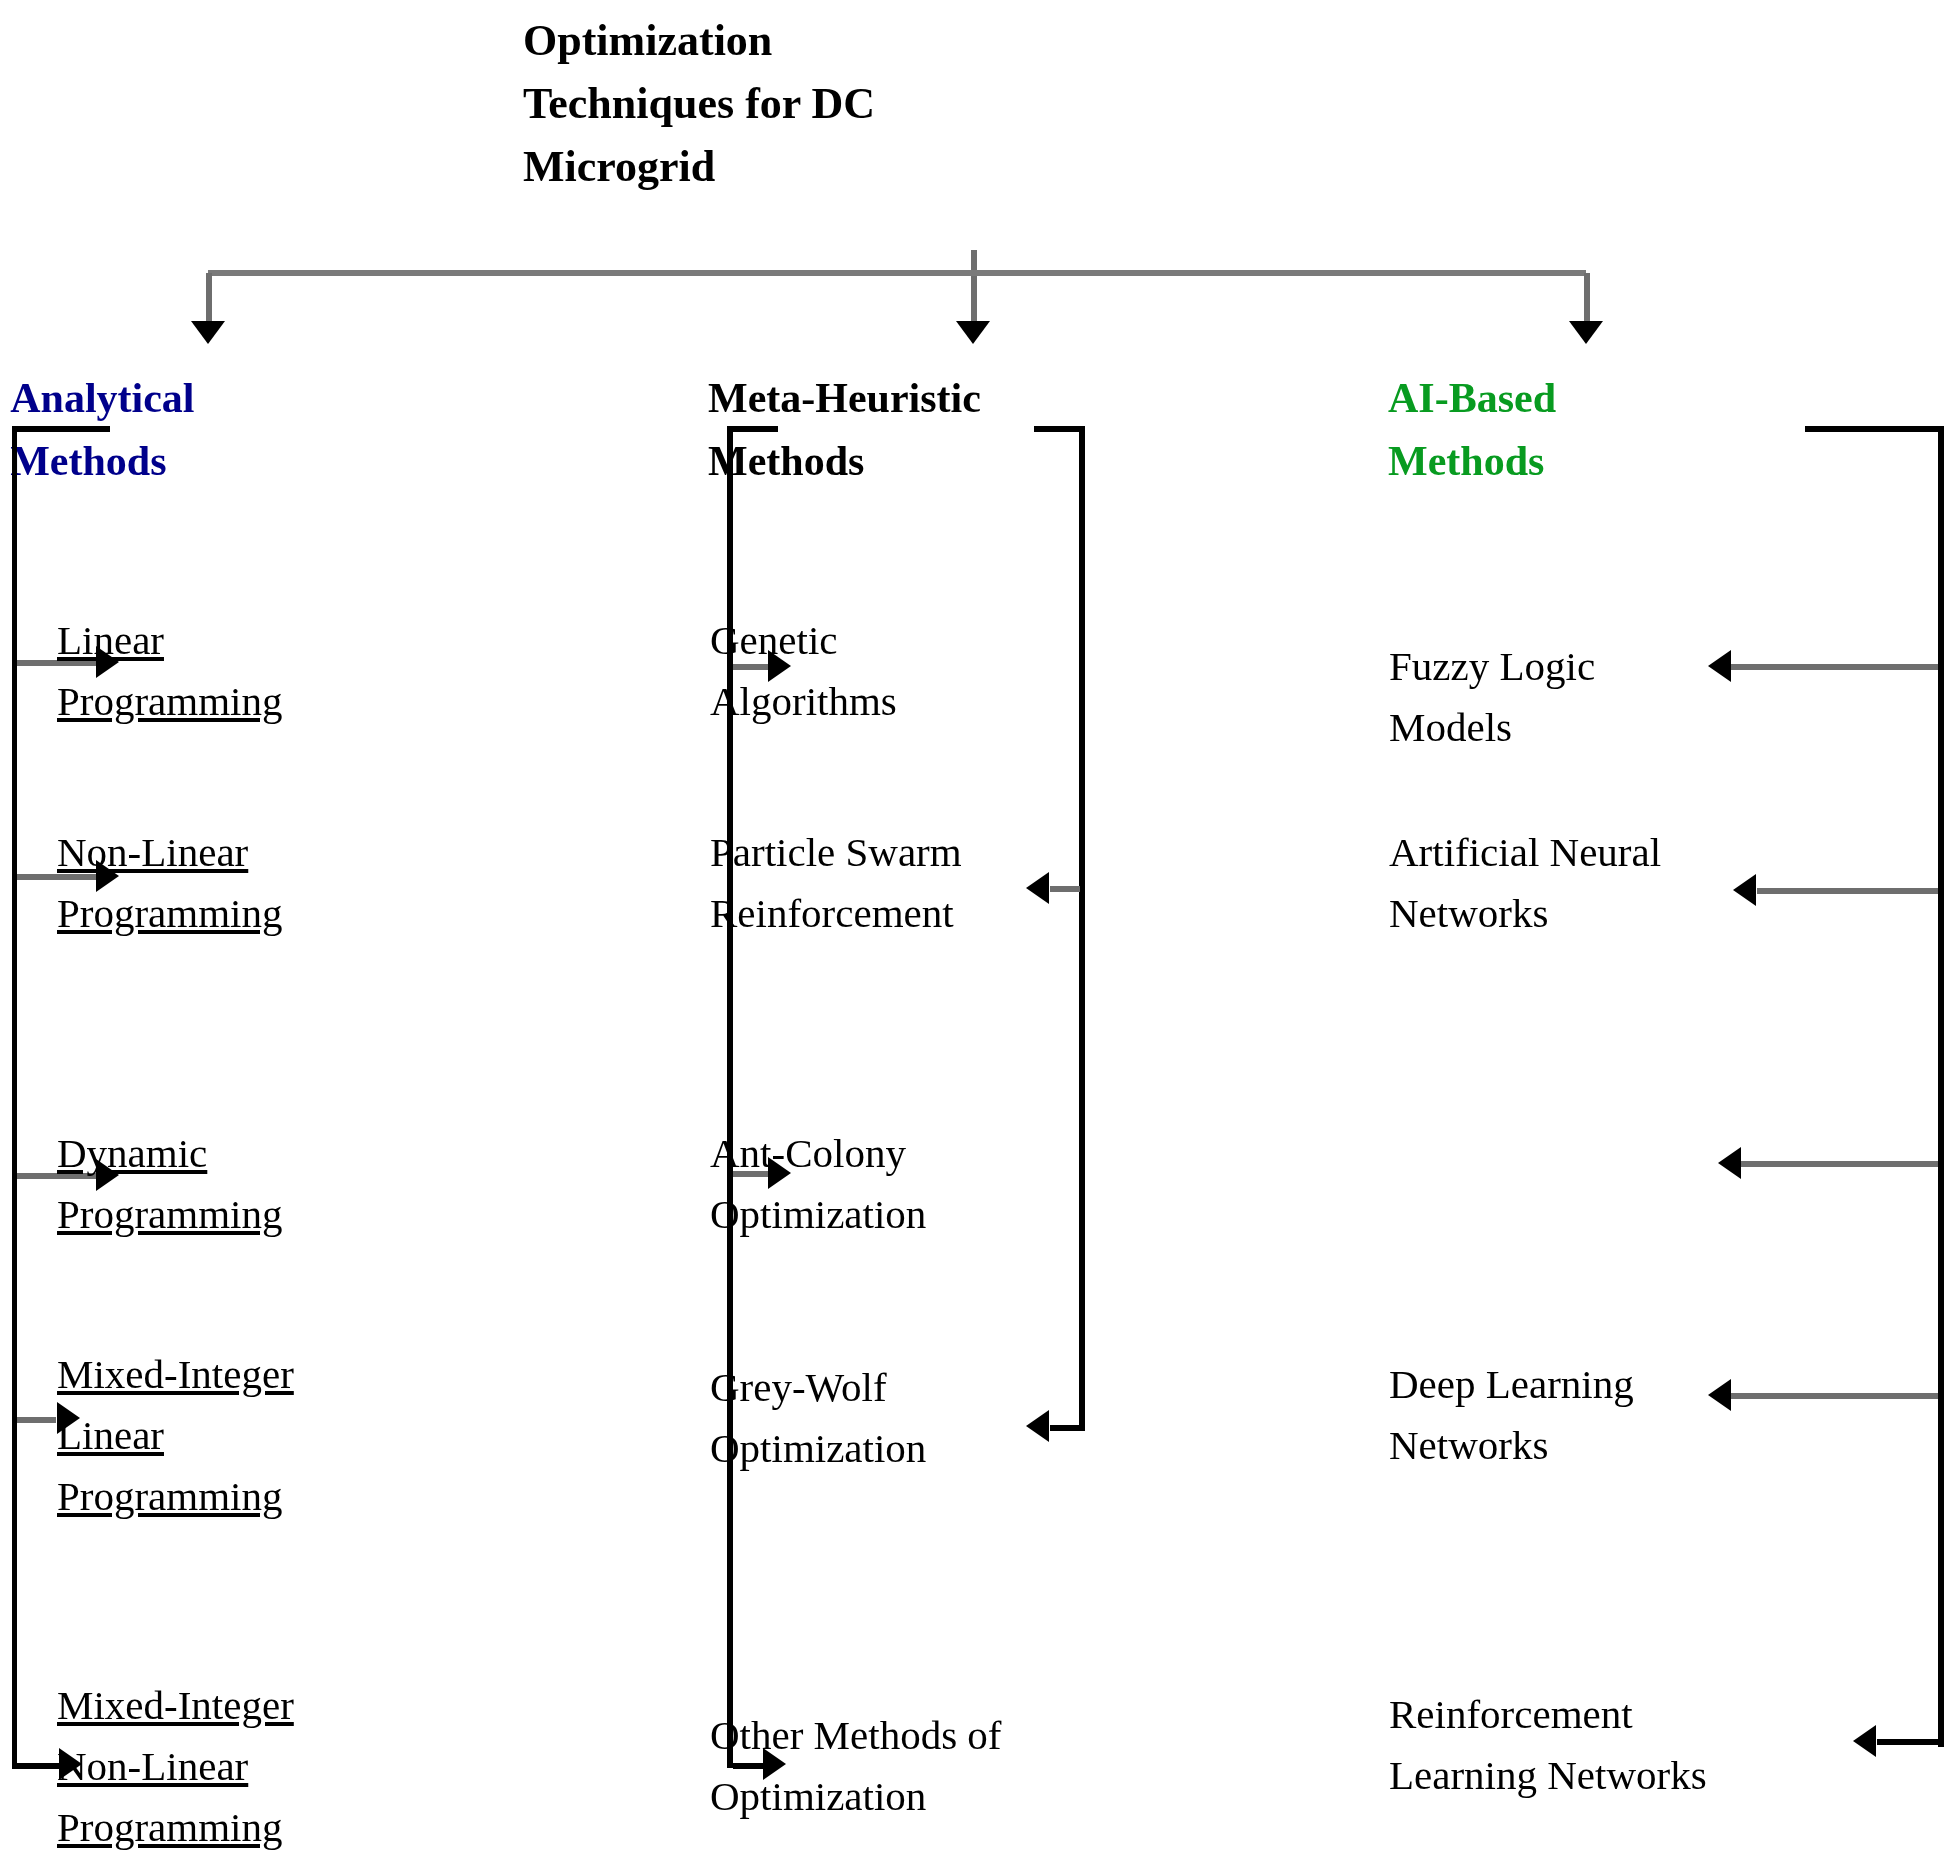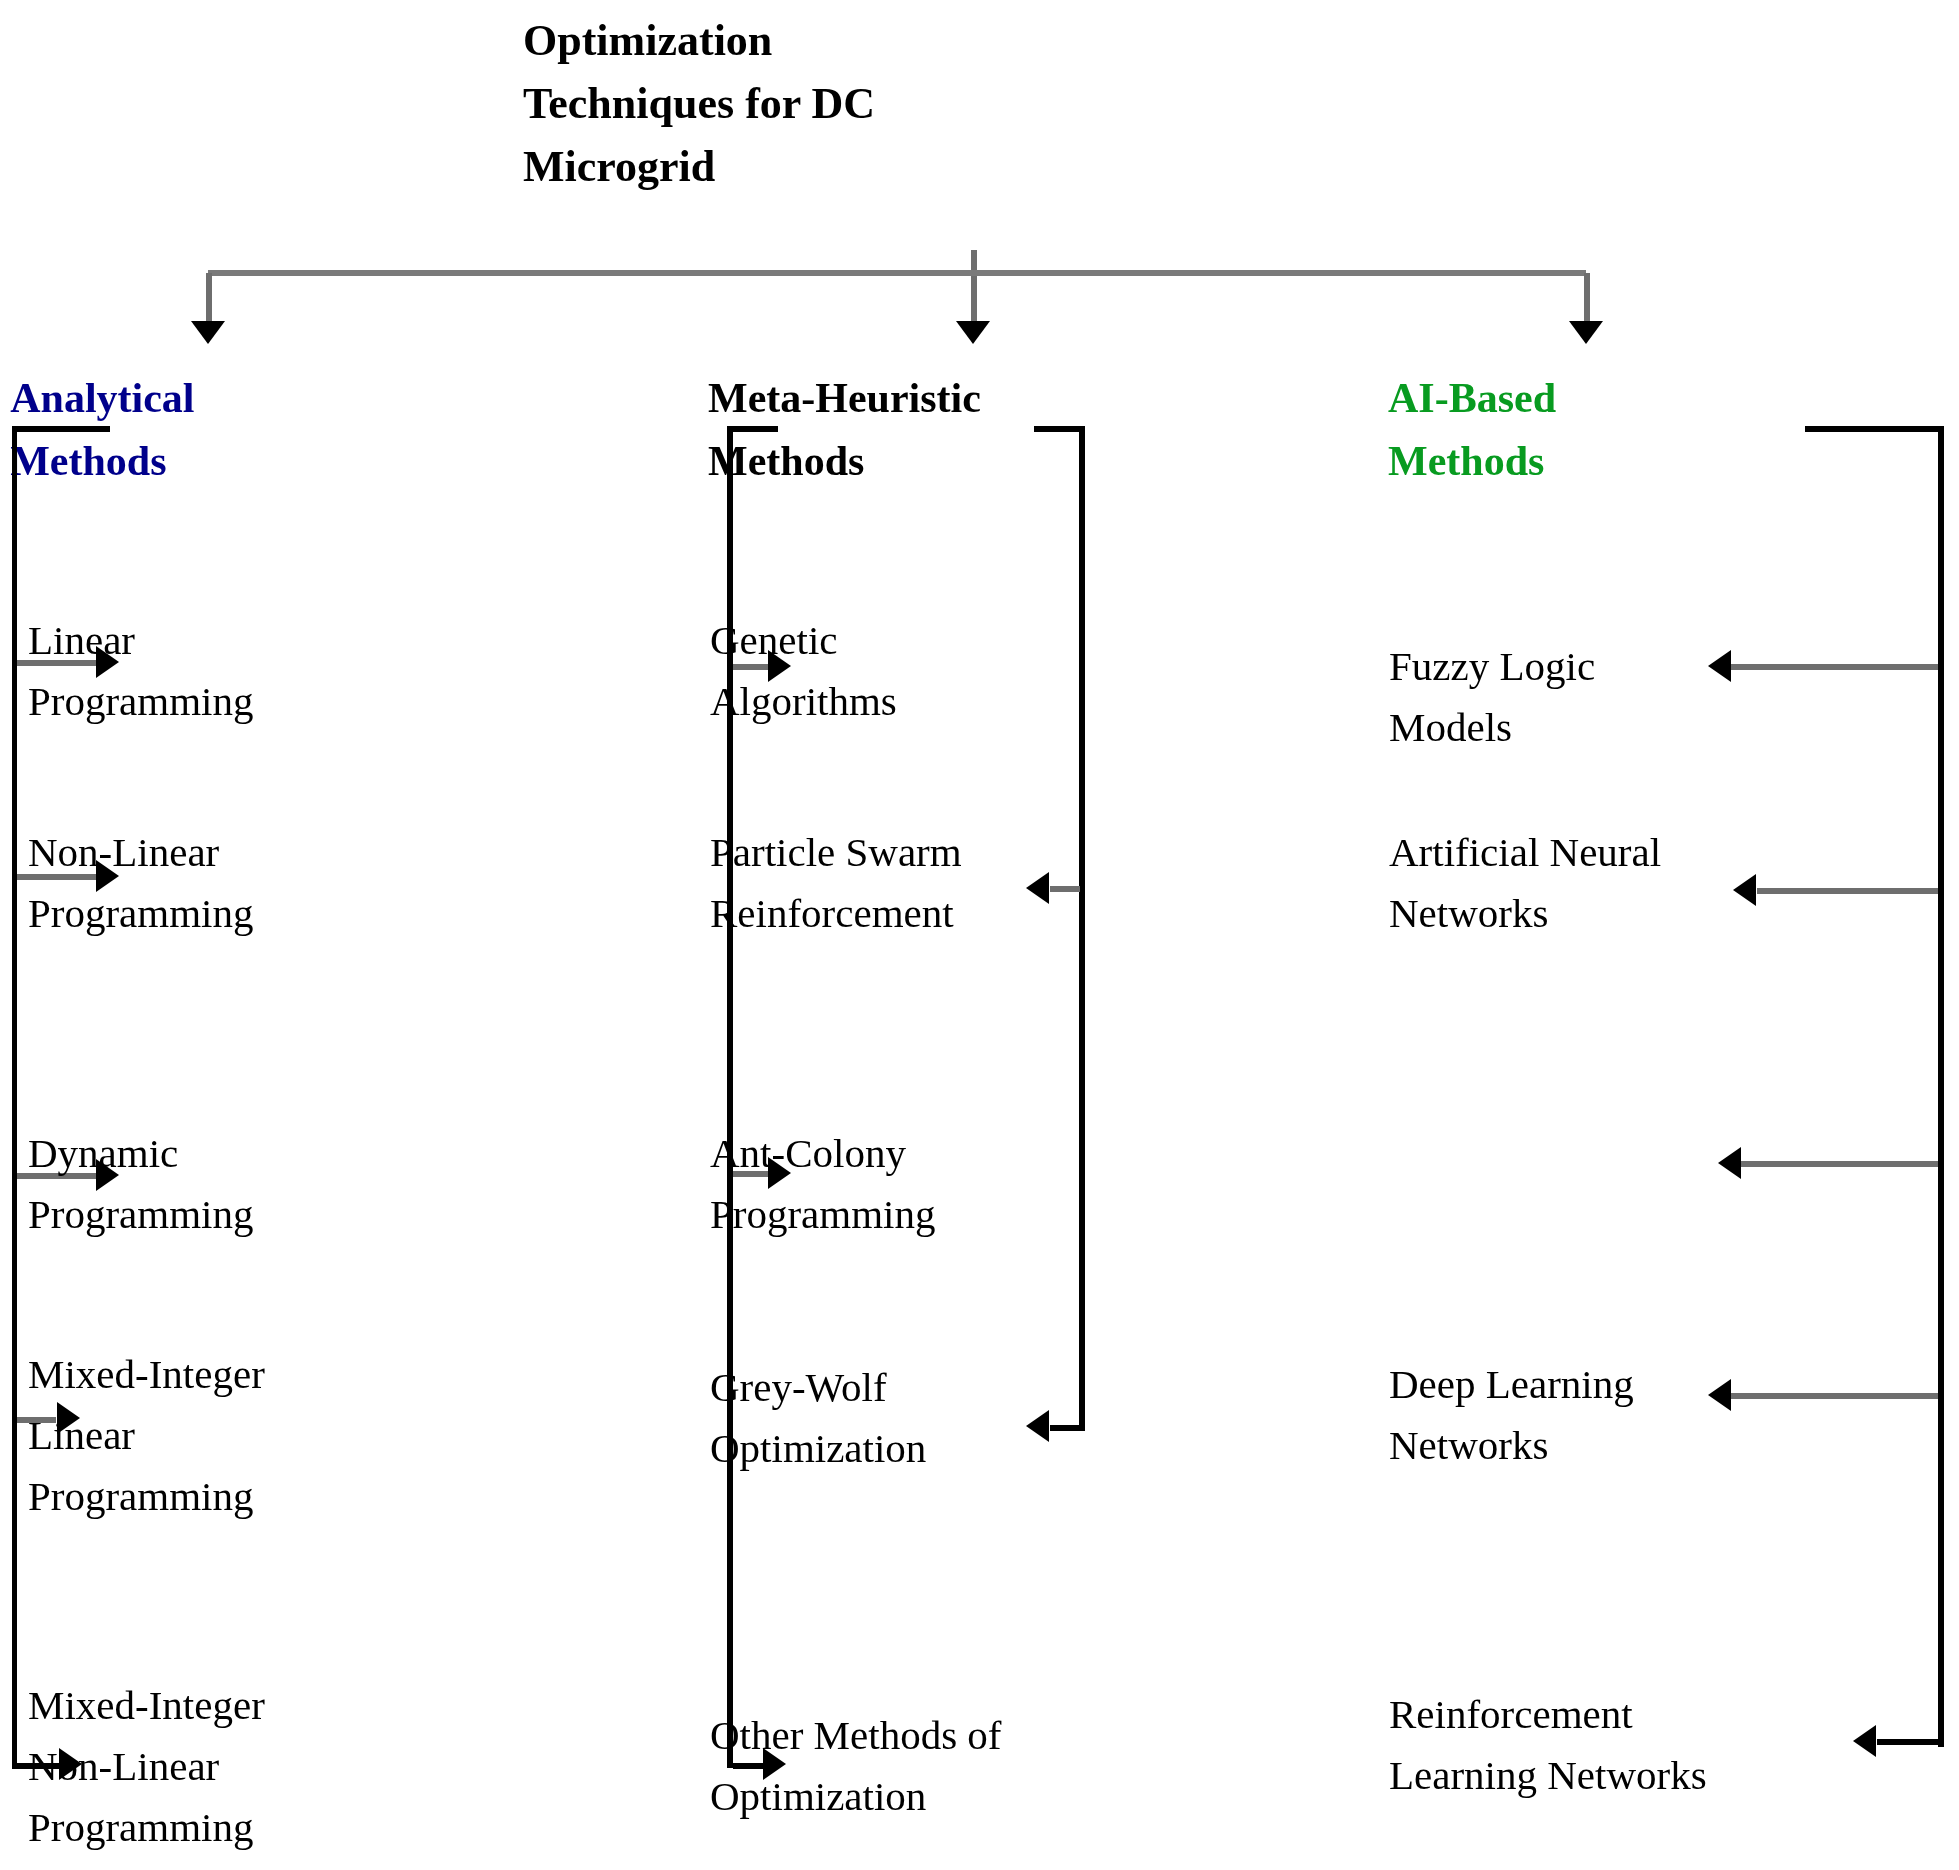--- a/index.html
+++ b/index.html
@@ -14,21 +14,21 @@
     font-weight:bold; font-size:44px; line-height:63px; color:#000;
   }
   .hdr {
     top:367px; width:393px;
     font-weight:bold; font-size:42px; line-height:63px;
   }
   #hdr-analytical { left:10.2px;  color:#00008B; }
   #hdr-meta       { left:708px; color:#000000; }
   #hdr-ai         { left:1388px;color:#089B20; }
   .node { width:393px; font-size:41px; line-height:61px; color:#000; }
-  .col-l { left:28px; }
+  .col-l { left:57px;text-decoration:underline; }
   .col-m { left:710px; }
   .col-r { left:1389px; }
   .ln  { position:absolute; background:#000; }
   .gry { background:#7A7A7A; }
   .stem { position:absolute; background:#6E6E6E; }
   .stem.blk { background:#000; }
   .ah { position:absolute; width:0; height:0; }
   .ah-r { border-top:16.5px solid transparent; border-bottom:16.5px solid transparent; border-left:23.6px solid #000; }
   .ah-l { border-top:16.5px solid transparent; border-bottom:16.5px solid transparent; border-right:23.6px solid #000; }
   .ah-d { border-left:17.3px solid transparent; border-right:17.3px solid transparent; border-top:23.6px solid #000; }
@@ -107,21 +107,21 @@
   <div class="ah ah-l" style="left:1026px; top:1410px;"></div>
 
   <div class="stem blk" style="left:733px; top:1763px; width:30px; height:5.5px;"></div>
   <div class="ah ah-r" style="left:763px; top:1748px;"></div>
 
   <div class="txt node col-m" style="top:610px;">Genetic
 Algorithms</div>
   <div class="txt node col-m" style="top:822px;">Particle Swarm
 Reinforcement</div>
   <div class="txt node col-m" style="top:1123px;">Ant-Colony
-Programming</div>
+Optimization</div>
   <div class="txt node col-m" style="top:1357px;">Grey-Wolf
 Optimization</div>
   <div class="txt node col-m" style="top:1705px;">Other Methods of
 Optimization</div>
 
   <div class="ln" style="left:1805px; top:426px; width:138px; height:5.5px;"></div>
   <div class="ln" style="left:1938px; top:426px; width:5.5px; height:1321px;"></div>
 
   <div class="ah ah-l" style="left:1708px; top:650px;"></div>
   <div class="stem" style="left:1731px; top:664px; width:207px; height:5.5px;"></div>

